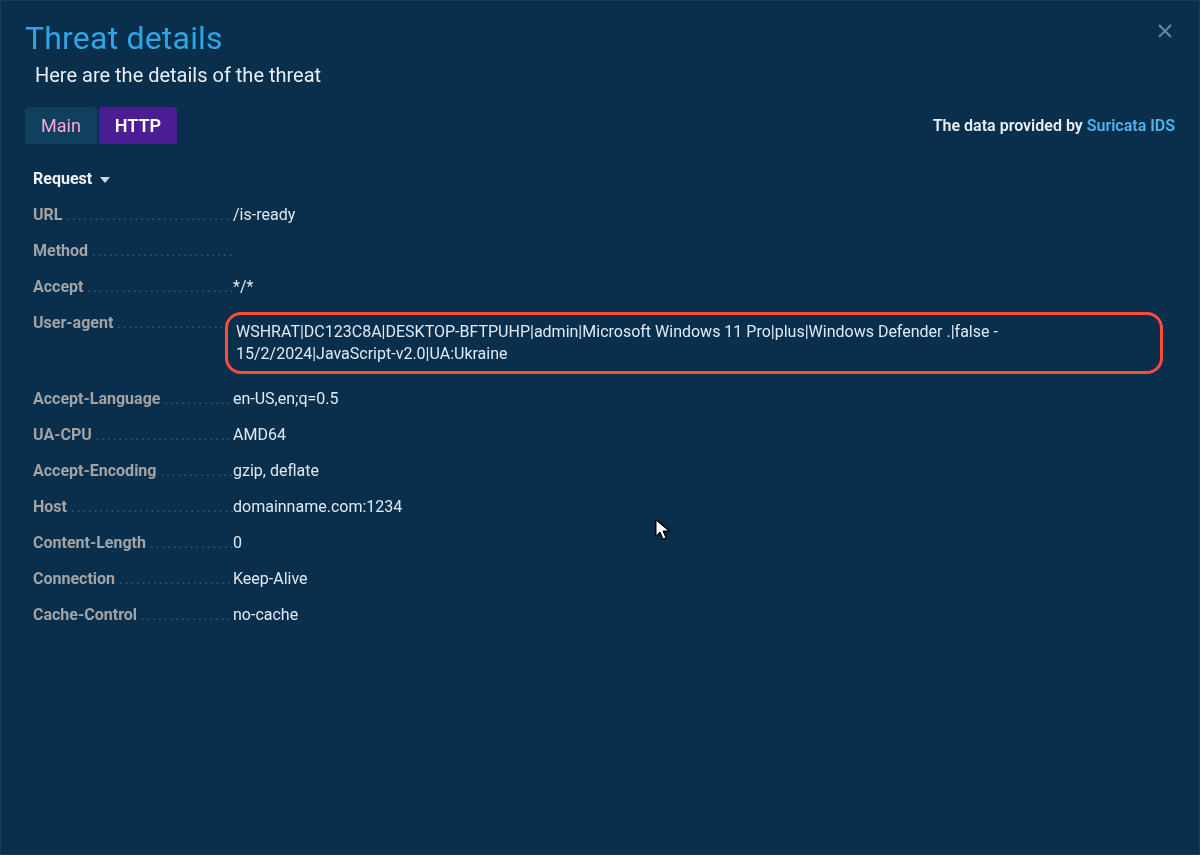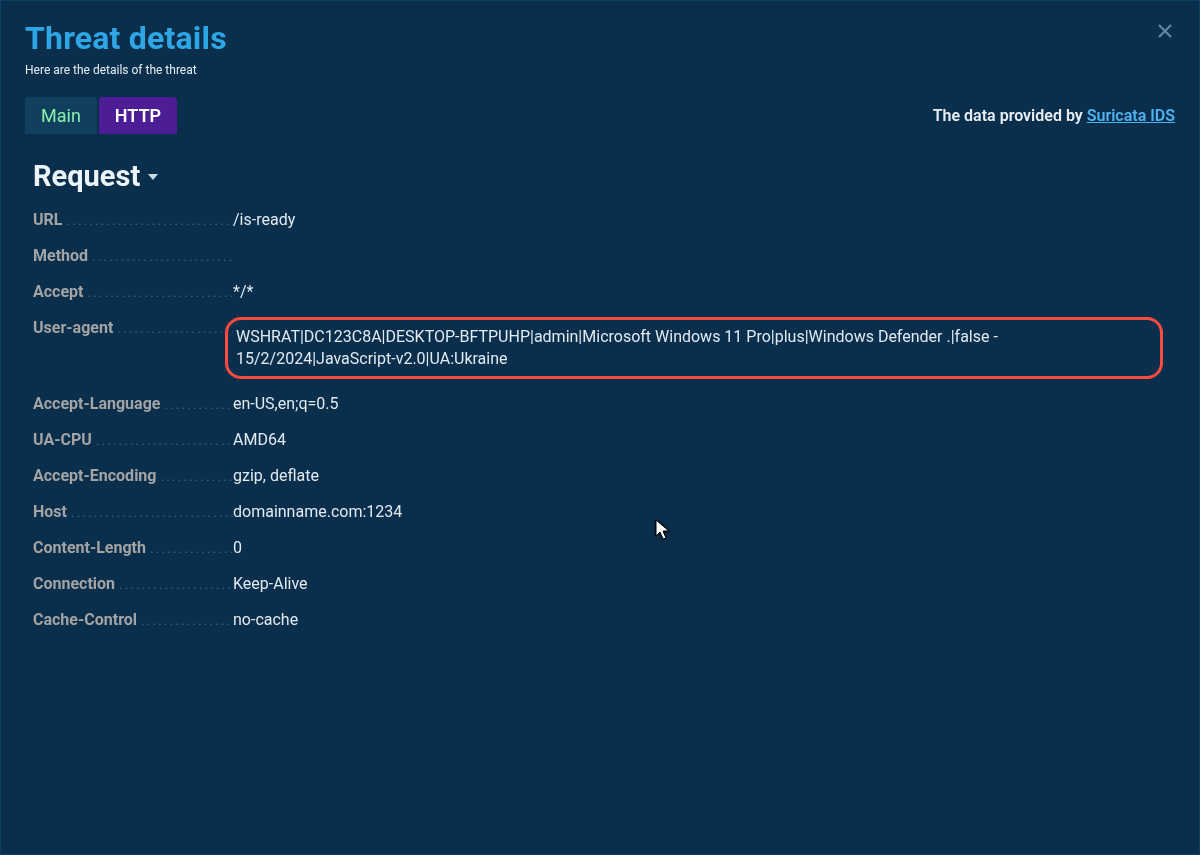--- a/index.html
+++ b/index.html
@@ -15,27 +15,28 @@
     width: 1200px; height: 855px;
     background: #0a2f4d;
     border: 1px solid #0e4066;
   }
   .header {
     padding: 18px 24px 8px 24px;
   }
   .title {
     color: #2ea6e6;
     font-size: 32px;
-    font-weight: 700;
+    font-weight: 400;
     letter-spacing: 0.2px;
   }
   .subtitle {
     color: #e8eef4;
-    font-size: 12px;
+    font-size: 20px;
     margin-top: 6px;
+    margin-left: 10px;
   }
   .close-btn {
     position: absolute;
     top: 22px; right: 24px;
     width: 20px; height: 20px;
     color: #5f7f9a;
     cursor: pointer;
     font-size: 22px;
     line-height: 18px;
     text-align: center;
@@ -50,51 +51,50 @@
     height: 40px;
     background: #0a2f4d;
   }
   .tabs {
     display: flex;
     gap: 2px;
   }
   .tab {
     padding: 8px 16px;
     font-size: 18px;
-    color: #86efac;
+    color: #f9a8d4;
     background: #11405f;
     border-radius: 4px 4px 0 0;
     cursor: pointer;
     font-weight: 400;
   }
   .tab.active {
     background: #4c1d95;
     color: #ffffff;
     font-weight: 600;
   }
   .provider {
     margin-left: auto;
     color: #e8eef4;
     font-size: 16px;
     font-weight: 600;
   }
   .provider a {
     color: #4fb3ef;
-    text-decoration: underline;
     cursor: pointer;
   }
 
   .body {
     padding: 16px 28px 0 28px;
   }
   .section-title {
     display: flex;
     align-items: center;
     gap: 8px;
-    font-size: 29px;
+    font-size: 16px;
     font-weight: 700;
     color: #ecf3f9;
     margin: 8px 0 16px 4px;
     cursor: pointer;
   }
   .caret {
     width: 0; height: 0;
     border-left: 5px solid transparent;
     border-right: 5px solid transparent;
     border-top: 6px solid #cddbe8;

